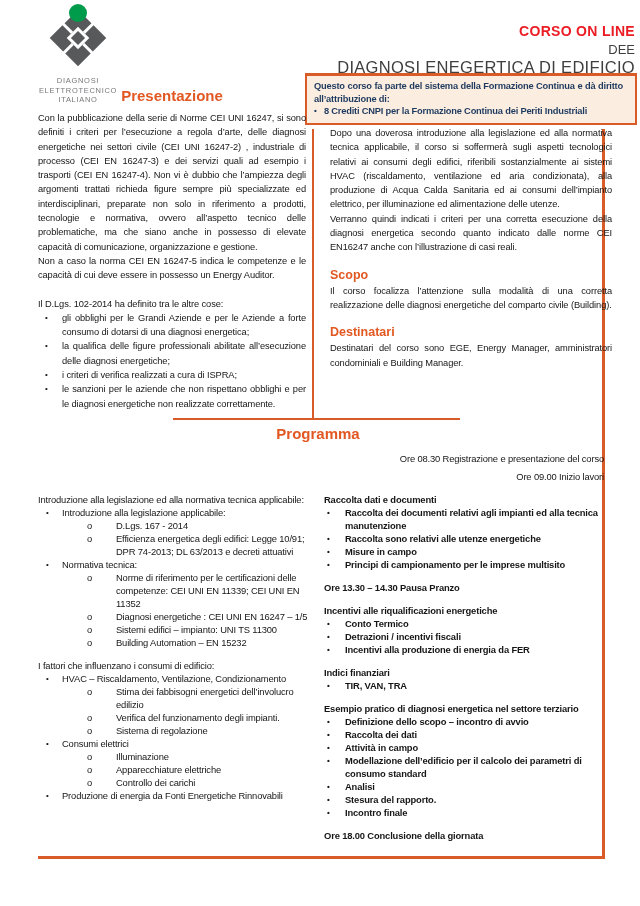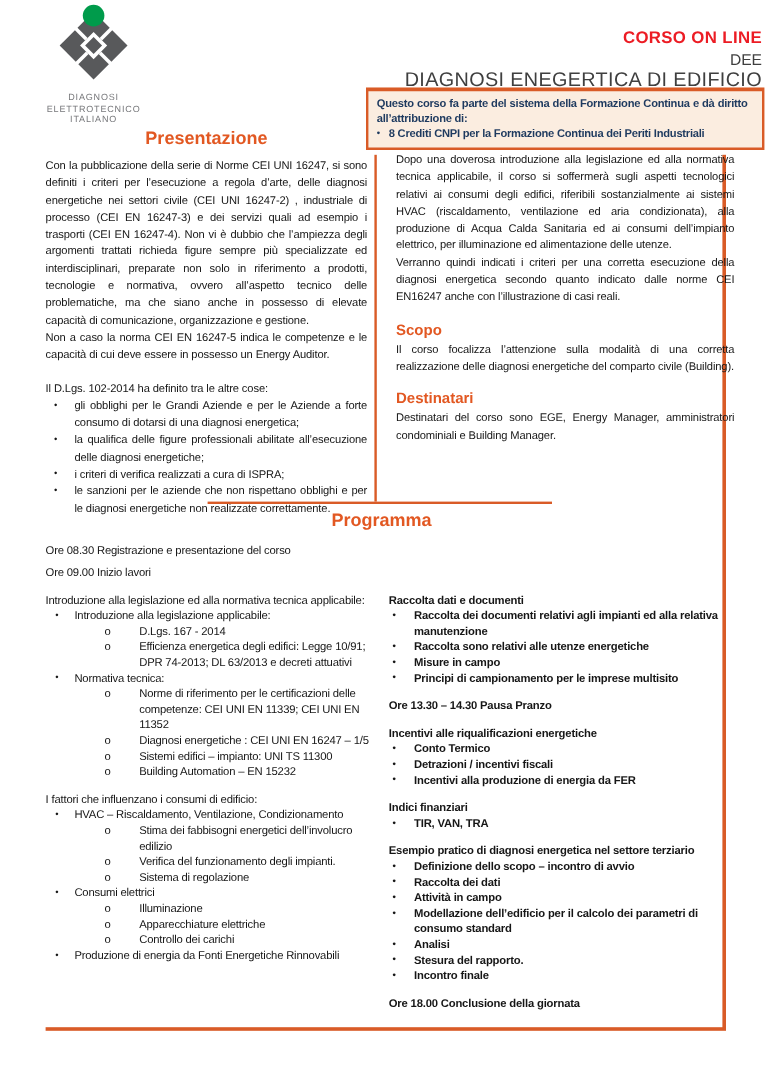--- a/index.html
+++ b/index.html
@@ -39,38 +39,38 @@
   .info-box{position:absolute;left:305px;top:73px;width:332px;box-sizing:border-box;
             background:var(--cream);border:2px solid var(--orange);border-top-width:3px;
             padding:4px 12px 5px 7px;color:var(--navy);font-weight:bold;font-size:9.3px;
             line-height:12.5px;letter-spacing:-0.2px;}
   .info-intro{text-align:justify;}
   .info-bullet{display:flex;}
   .info-bullet .mk{width:10px;font-size:8px;flex:none;}
   .info-bullet .tx{flex:1;}
 
   
-  .pres{position:absolute;left:38px;top:107px;width:268px;}
+  .pres{position:absolute;left:38px;top:87px;width:268px;}
   .sec-head-lg{text-align:center;color:var(--orangehead);font-size:15px;font-weight:bold;margin-bottom:7px;}
   .pres p{margin:0;font-size:9.3px;line-height:14.3px;text-align:justify;letter-spacing:-0.1px;}
   .blank{height:14px;}
   .pb{display:flex;font-size:9.3px;line-height:14.3px;}
   .pb .mk{width:24px;padding-left:7px;box-sizing:border-box;font-size:8px;flex:none;}
   .pb .tx{flex:1;text-align:justify;letter-spacing:-0.1px;}
 
   
   .rp{position:absolute;left:330px;top:126px;width:282px;}
   .rp p{margin:0;font-size:9.3px;line-height:14.3px;text-align:justify;letter-spacing:-0.1px;}
   .sec-head-sm{color:var(--orangehead);font-size:12.5px;font-weight:bold;margin:13px 0 2px;}
 
   
   .prog-head{position:absolute;left:38px;top:425px;width:560px;text-align:center;
              color:var(--orangehead);font-size:15px;font-weight:bold;}
   .prog{position:absolute;left:38px;top:452px;width:566px;font-size:9.4px;line-height:13px;letter-spacing:-0.15px;}
-  .sched{margin-bottom:5px;}
+  .sched{margin-bottom:5px;text-align:right;}
   .prog-cols{display:flex;gap:10px;margin-top:10px;align-items:flex-start;}
   .pcol-l{width:276px;flex:none;}
   .pcol-r{width:282px;flex:none;font-weight:bold;}
   .it-gap{height:10px;}
   .bl{display:flex;}
   .bl .mk{flex:none;}
   .b1 .mk{font-size:8px;}
   .b2 .mk{font-size:9.4px;}
   .bl .tx{flex:1;}
   .pcol-l .b1 .mk{width:24px;padding-left:8px;box-sizing:border-box;}
@@ -230,21 +230,21 @@
           </div>
           <div class="bl b1 pb-row">
             <span class="mk">•</span>
             <span class="tx">Produzione di energia da Fonti Energetiche Rinnovabili</span>
           </div>
         </div>
       <div class="pcol-r">
           <div class="it-head">Raccolta dati e documenti</div>
           <div class="bl b1 pb-row">
             <span class="mk">•</span>
-            <span class="tx">Raccolta dei documenti relativi agli impianti ed alla relativa manutenzione</span>
+            <span class="tx">Raccolta dei documenti relativi agli impianti ed alla tecnica manutenzione</span>
           </div>
           <div class="bl b1 pb-row">
             <span class="mk">•</span>
             <span class="tx">Raccolta sono relativi alle utenze energetiche</span>
           </div>
           <div class="bl b1 pb-row">
             <span class="mk">•</span>
             <span class="tx">Misure in campo</span>
           </div>
           <div class="bl b1 pb-row">

